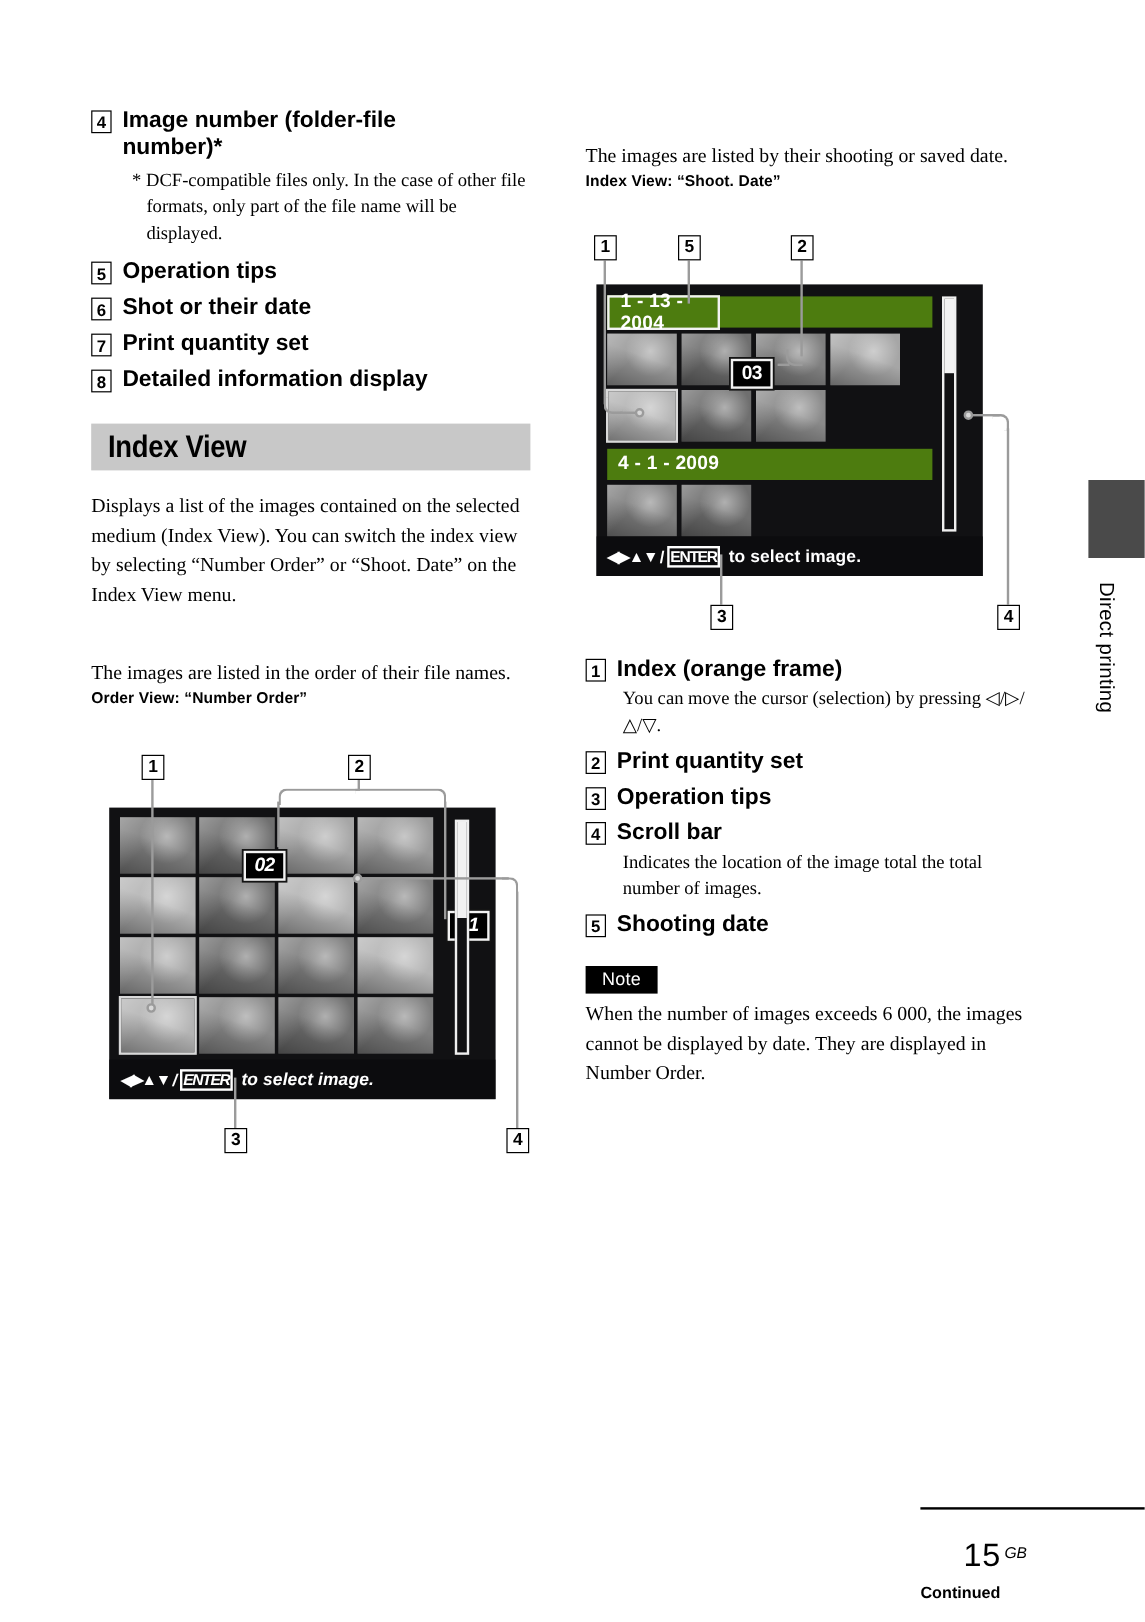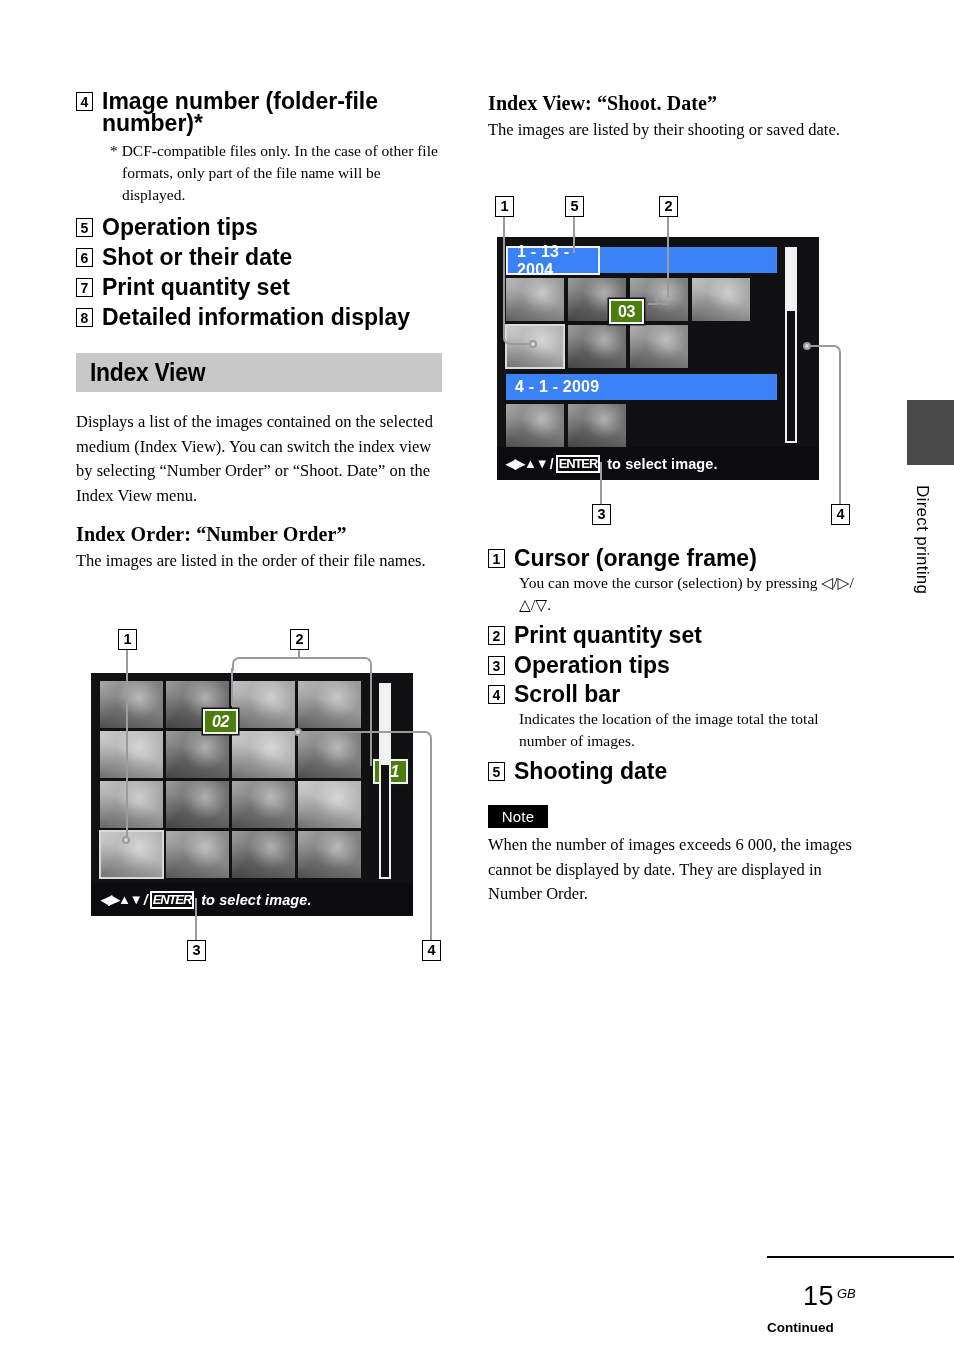--- a/index.html
+++ b/index.html
@@ -11,40 +11,41 @@
     overflow:hidden;
   }
   .page{position:absolute;inset:0;}
 
   .body-p{
     font-family:"Liberation Serif",serif;
     font-size:16.5px;line-height:24.5px;
     text-align:left;
   }
   .sub-head{
-    font-family:Liberation Serif, serif;
-    font-weight:bold;font-size:20px;line-height:22px;
+    font-family:Liberation Sans, sans-serif;
+    font-weight:bold;font-size:13px;line-height:22px;
     letter-spacing:.1px;
+    margin-top:48px;
   }
 
   
   .num-item{position:absolute;display:flex;align-items:flex-start;}
   .numbox{
     display:inline-flex;align-items:center;justify-content:center;
     width:17px;height:19px;
     border:1.4px solid #000;
     font-family:"Liberation Sans",sans-serif;
     font-weight:bold;font-size:14px;line-height:1;
     box-sizing:border-box;
     flex:0 0 auto;
     margin-top:2px;
   }
   .num-label{
     font-family:"Liberation Sans",sans-serif;
-    font-weight:bold;font-size:23px;line-height:22px;
+    font-weight:bold;font-size:19px;line-height:22px;
     margin-left:9px;
   }
   .num-sub{
     font-family:"Liberation Serif",serif;
     font-size:15.5px;line-height:22px;
   }
 
   
   .band{
     position:absolute;
@@ -102,33 +103,33 @@
     font-size:13px;
     line-height:14px;
     letter-spacing:-1.1px;
     margin-right:7px;
   }
   .tips .tiptext{font-size:14.5px;letter-spacing:.1px;}
 
   
   .qty{
     position:absolute;
-    background:#4d7c0f;
+    background:#000000;
     border:2.5px solid #f2f2f2;
     color:#fff;
     font-family:"Liberation Sans",sans-serif;
     font-weight:bold;
     display:flex;align-items:center;justify-content:center;
     letter-spacing:-.5px;
     box-shadow:0 0 0 1.5px #141414;
   }
   
   .datebar{
     position:absolute;
-    background:#3b82f6;
+    background:#4d7c0f;
     color:#fff;
     font-family:"Liberation Sans",sans-serif;
     font-weight:bold;
     display:flex;align-items:center;
     padding-left:9px;
     letter-spacing:.2px;
   }
   .datebar.hl{
     border:2.5px solid #f2f2f2;
     box-sizing:border-box;
@@ -254,21 +255,21 @@
     <span class="numbox">8</span>
     <span class="num-label">Detailed information display</span>
   </div>
 
   <div class="band" style="left:76px;top:353px;width:366px;height:39px;">
     <span class="band-title">Index View</span>
   </div>
 
   <div class="body-p" style="position:absolute;left:76px;top:410px;width:368px;">Displays a list of the images contained on the selected medium (Index View). You can switch the index view by selecting “Number Order” or “Shoot. Date” on the Index View menu.</div>
 
-  <div class="sub-head" style="position:absolute;left:76px;top:523px;width:370px;">Index Order: “Number Order”</div>
+  <div class="sub-head" style="position:absolute;left:76px;top:523px;width:370px;">Order View: “Number Order”</div>
   <div class="body-p" style="position:absolute;left:76px;top:549px;width:368px;">The images are listed in the order of their file names.</div>
 
   <div class="callnum" style="left:118px;top:629px;">1</div>
   <div class="lead v" style="left:126px;top:650px;height:189px;"></div>
   <div class="dot" style="left:122px;top:836px;"></div>
 
   <div class="callnum" style="left:290px;top:629px;">2</div>
   <div class="lead v" style="left:298px;top:650px;height:8px;"></div>
   <div class="corner tl" style="left:232px;top:657px;width:68px;height:14px;"></div>
   <div class="corner tr" style="left:296px;top:657px;width:76px;height:14px;"></div>
@@ -375,21 +376,21 @@
   <div class="callnum" style="left:592px;top:504px;">3</div>
 
   <div class="dot" style="left:803px;top:342px;"></div>
   <div class="lead h" style="left:809px;top:345px;width:24px;"></div>
   <div class="corner tr" style="left:827px;top:345px;width:14px;height:14px;"></div>
   <div class="lead v" style="left:839px;top:357px;height:147px;"></div>
   <div class="callnum" style="left:831px;top:504px;">4</div>
 
   <div class="num-item" style="left:488px;top:547px;">
     <span class="numbox">1</span>
-    <span class="num-label">Cursor (orange frame)</span>
+    <span class="num-label">Index (orange frame)</span>
   </div>
   <div class="num-sub" style="position:absolute;left:519px;top:572px;width:340px;">You can move the cursor (selection) by pressing ◁/▷/△/▽.</div>
 
   <div class="num-item" style="left:488px;top:624px;">
     <span class="numbox">2</span>
     <span class="num-label">Print quantity set</span>
   </div>
   <div class="num-item" style="left:488px;top:654px;">
     <span class="numbox">3</span>
     <span class="num-label">Operation tips</span>

